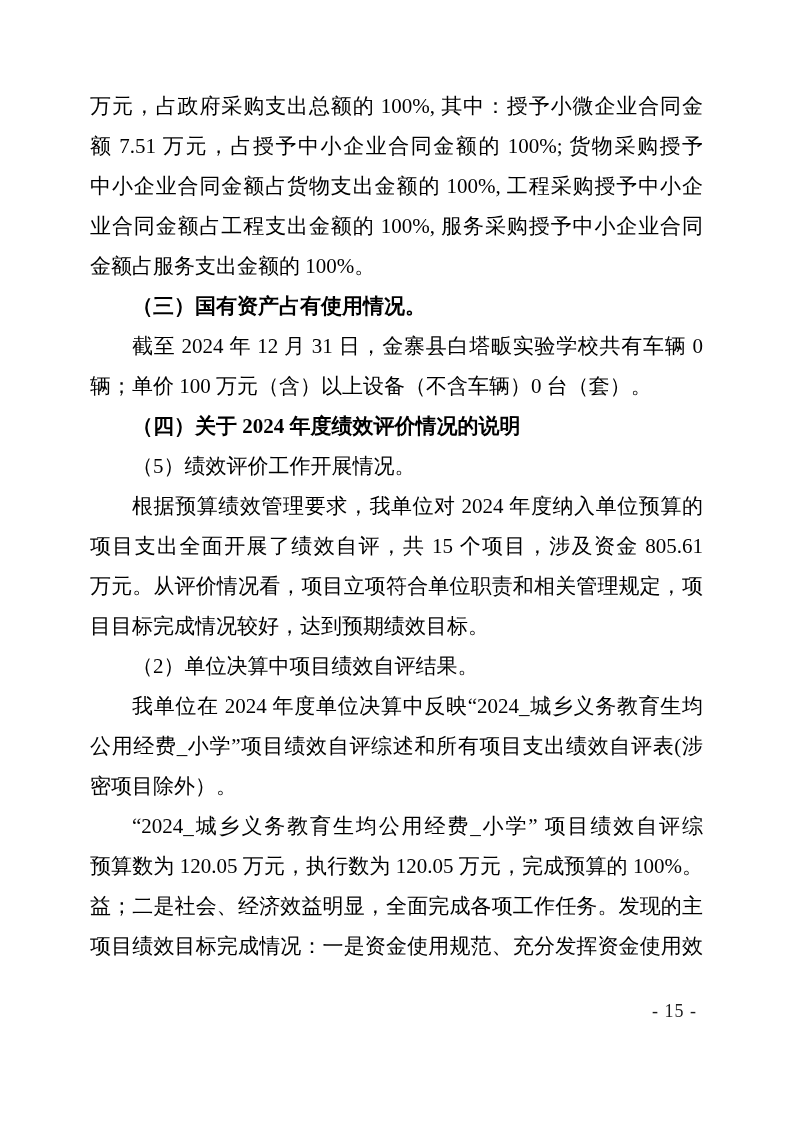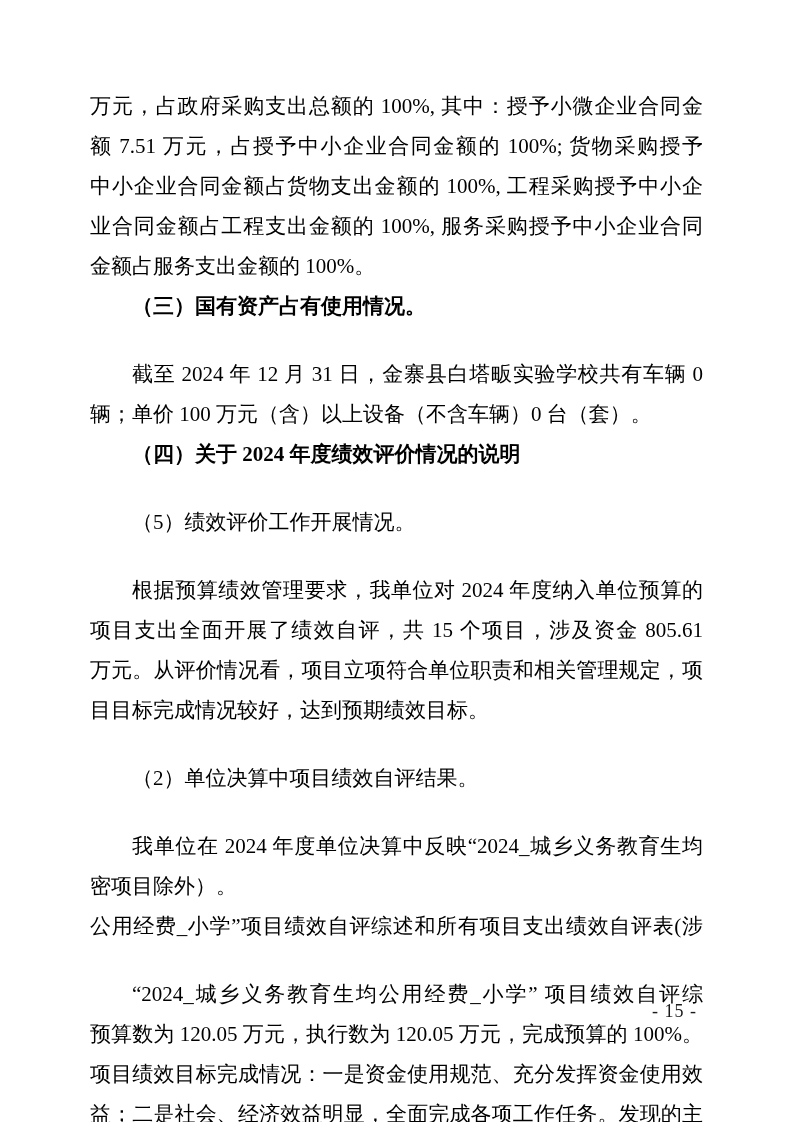--- a/index.html
+++ b/index.html
@@ -33,21 +33,20 @@
     text-align-last: justify;
     text-justify: inter-character;
     white-space: normal;
   }
   .line.last {
     text-align: center;
     text-align-last: left;
   }
   .line.indent {
     text-indent: 2em;
-    margin-top: 28px;
   }
   .line.heading {
     font-weight: 700;
     text-align: left;
     text-align-last: left;
     text-indent: 2em;
   }
   .page-footer {
     position: absolute;
     top: 1000px;
@@ -74,23 +73,23 @@
       <div class="line body indent">截至 2024 年 12 月 31 日，金寨县白塔畈实验学校共有车辆 0</div>
       <div class="line body last">辆；单价 100 万元（含）以上设备（不含车辆）0 台（套）。</div>
       <div class="line heading">（四）关于 2024 年度绩效评价情况的说明</div>
       <div class="line body indent last">（5）绩效评价工作开展情况。</div>
       <div class="line body indent">根据预算绩效管理要求，我单位对 2024 年度纳入单位预算的</div>
       <div class="line body">项目支出全面开展了绩效自评，共 15 个项目，涉及资金 805.61</div>
       <div class="line body">万元。从评价情况看，项目立项符合单位职责和相关管理规定，项</div>
       <div class="line body last">目目标完成情况较好，达到预期绩效目标。</div>
       <div class="line body indent last">（2）单位决算中项目绩效自评结果。</div>
       <div class="line body indent">我单位在 2024 年度单位决算中反映“2024_城乡义务教育生均</div>
+      <div class="line body">公用经费_小学”项目绩效自评综述和所有项目支出绩效自评表(涉</div>
       <div class="line body last">密项目除外）。</div>
-      <div class="line body">公用经费_小学”项目绩效自评综述和所有项目支出绩效自评表(涉</div>
       <div class="line body indent">“2024_城乡义务教育生均公用经费_小学” 项目绩效自评综</div>
       <div class="line body">预算数为 120.05 万元，执行数为 120.05 万元，完成预算的 100%。</div>
+      <div class="line body">益；二是社会、经济效益明显，全面完成各项工作任务。发现的主</div>
       <div class="line body">项目绩效目标完成情况：一是资金使用规范、充分发挥资金使用效</div>
-      <div class="line body">益；二是社会、经济效益明显，全面完成各项工作任务。发现的主</div>
     </div>
 
   <div class="page-footer">- 15 -</div>
 
 </div>
 
 </body></html>

